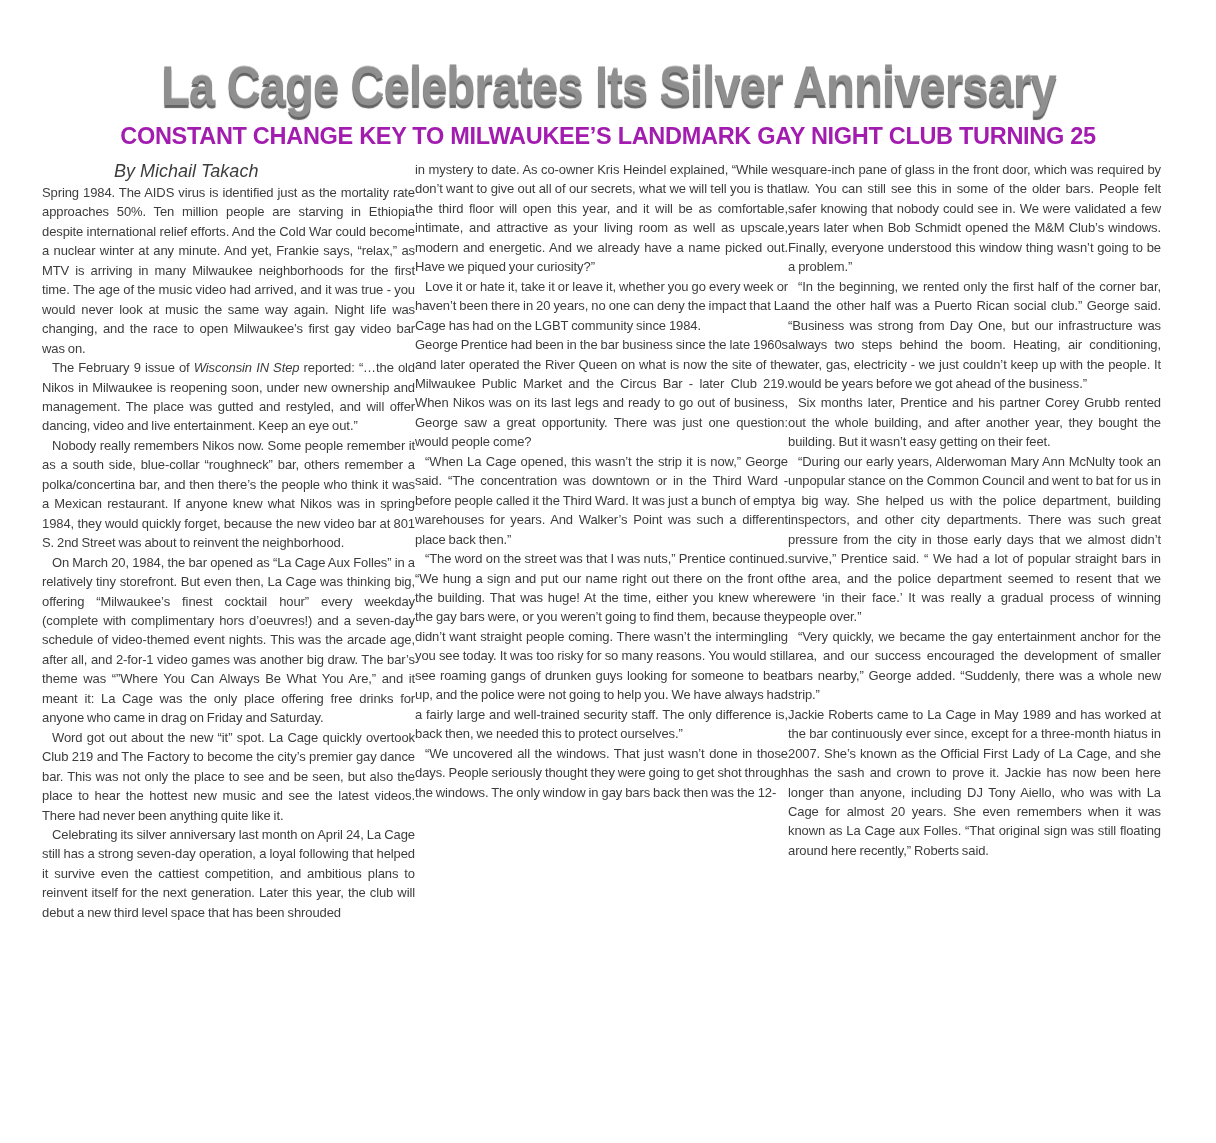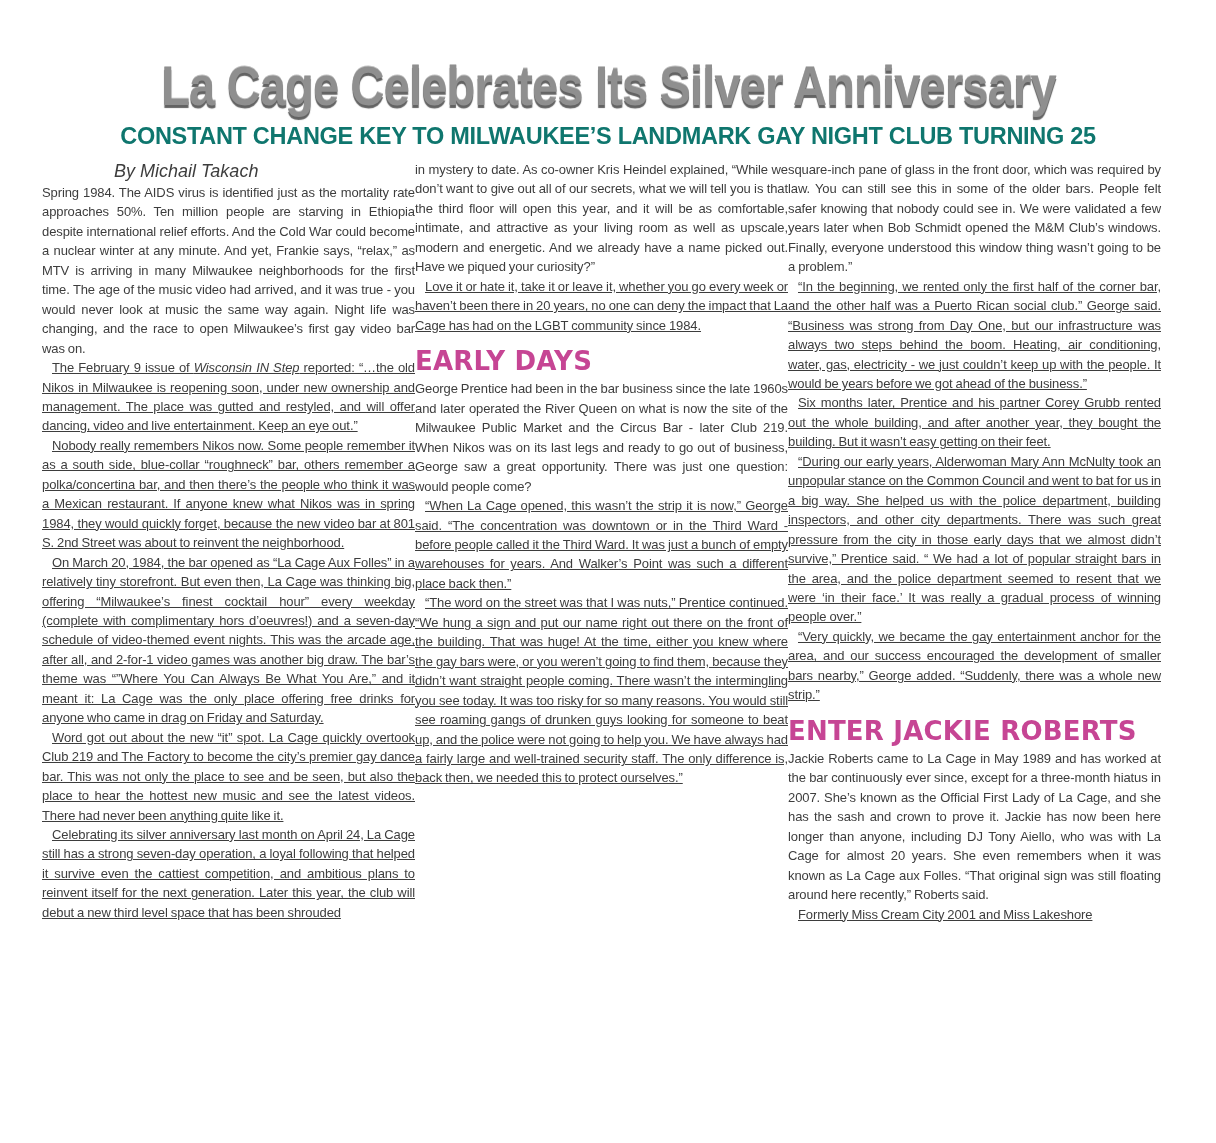--- a/index.html
+++ b/index.html
@@ -24,39 +24,39 @@
     transform:scaleX(0.84);
     transform-origin:center;
     white-space:nowrap;
     line-height:1.0;
   }
   .subtitle{
     text-align:center;
     font-weight:bold;
     font-size:23.5px;
     letter-spacing:-0.3px;
-    color:#0f766e;
+    color:#a21caf;
     margin-top:9px;
     white-space:nowrap;
   }
   .cols{
     display:flex;
     padding:10px 26px 0 42px;
     box-sizing:border-box;
   }
   .col{ flex:0 0 373px; width:373px; }
   .col p{
     margin:0;
     font-size:13px;
     line-height:19.45px;
     letter-spacing:-0.1px;
     word-spacing:-0.5px;
     text-align:justify;
   }
-  .ind{ text-indent:10px;text-decoration:underline; }
+  .ind{ text-indent:10px; }
   .byline{
     font-style:italic;
     font-size:18px;
     line-height:22px;
     padding-left:72px;
     margin-bottom:1px;
   }
   .sec-heading{
     font-family:"DejaVu Sans",sans-serif;
     font-weight:bold;
@@ -103,35 +103,33 @@
       <p class="ind"><span>The February 9 issue of </span><span class="serif-it">Wisconsin IN Step</span><span> reported: “…the old Nikos in Milwaukee is reopening soon, under new ownership and management. The place was gutted and restyled, and will offer dancing, video and live entertainment. Keep an eye out.”</span></p>
       <p class="ind">Nobody really remembers Nikos now. Some people remember it as a south side, blue-collar “roughneck” bar, others remember a polka/concertina bar, and then there’s the people who think it was a Mexican restaurant.  If anyone knew what Nikos was in spring 1984, they would quickly forget, because the new video bar at 801 S. 2nd Street was about to reinvent the neighborhood.</p>
       <p class="ind">On March 20, 1984, the bar opened as “La Cage Aux Folles” in a relatively tiny storefront. But even then, La Cage was thinking big, offering “Milwaukee’s finest cocktail hour” every weekday (complete with complimentary hors d’oeuvres!) and a seven-day schedule of video-themed event nights. This was the arcade age, after all, and 2-for-1 video games was another big draw. The bar’s theme was “”Where You Can Always Be What You Are,” and it meant it: La Cage was the only place offering free drinks for anyone who came in drag on Friday and Saturday.</p>
       <p class="ind">Word got out about the new “it” spot. La Cage quickly overtook Club 219 and The Factory to become the city’s premier gay dance bar. This was not only the place to see and be seen, but also the place to hear the hottest new music and see the latest videos. There had never been anything quite like it.</p>
       <p class="ind">Celebrating its silver anniversary last month on April 24, La Cage still has a strong seven-day operation, a loyal following that helped it survive even the cattiest competition, and ambitious plans to reinvent itself for the next generation. Later this year, the club will debut a new third level space that has been shrouded</p>
     </div>
 
     <div class="col">
       <p>in mystery to date. As co-owner Kris Heindel explained, “While we don’t want to give out all of our secrets, what we will tell you is that the third floor will open this year, and it will be as comfortable, intimate, and attractive as your living room as well as upscale, modern and energetic. And we already have a name picked out. Have we piqued your curiosity?”</p>
       <p class="ind">Love it or hate it, take it or leave it, whether you go every week or haven’t been there in 20 years, no one can deny the impact that La Cage has had on the LGBT community since 1984.</p>
-      <div class="sec-heading">EARLY DAYS</div>
       <p>George Prentice had been in the bar business since the late 1960s and later operated the River Queen on what is now the site of the Milwaukee Public Market and the Circus Bar - later Club 219. When Nikos was on its last legs and ready to go out of business, George saw a great opportunity. There was just one question: would people come?</p>
       <p class="ind">“When La Cage opened, this wasn’t the strip it is now,” George said. “The concentration was downtown or in the Third Ward - before people called it the Third Ward. It was just a bunch of empty warehouses for years. And Walker’s Point was such a different place back then.”</p>
       <p class="ind">“The word on the street was that I was nuts,” Prentice continued. “We hung a sign and put our name right out there on the front of the building. That was huge! At the time, either you knew where the gay bars were, or you weren’t going to find them, because they didn’t want straight people coming. There wasn’t the intermingling you see today. It was too risky for so many reasons. You would still see roaming gangs of drunken guys looking for someone to beat up, and the police were not going to help you. We have always had a fairly large and well-trained security staff. The only difference is, back then, we needed this to protect ourselves.”</p>
+      <p class="ind">“We uncovered all the windows. That just wasn’t done in those days. People seriously thought they were going to get shot through the windows. The only window in gay bars back then was the 12-</p>
     </div>
 
     <div class="col">
       <p>square-inch pane of glass in the front door, which was required by law. You can still see this in some of the older bars. People felt safer knowing that nobody could see in. We were validated a few years later when Bob Schmidt opened the M&amp;M Club’s windows. Finally, everyone understood this window thing wasn’t going to be a problem.”</p>
       <p class="ind">“In the beginning, we rented only the first half of the corner bar, and the other half was a Puerto Rican social club.” George said. “Business was strong from Day One, but our infrastructure was always two steps behind the boom. Heating, air conditioning, water, gas, electricity - we just couldn’t keep up with the people. It would be years before we got ahead of the business.”</p>
       <p class="ind">Six months later, Prentice and his partner Corey Grubb rented out the whole building, and after another year, they bought the building. But it wasn’t easy getting on their feet.</p>
       <p class="ind">“During our early years, Alderwoman Mary Ann McNulty took an unpopular stance on the Common Council and went to bat for us in a big way. She helped us with the police department, building inspectors, and other city departments.  There was such great pressure from the city in those early days that we almost didn’t survive,” Prentice said. “ We had a lot of popular straight bars in the area, and the police department seemed to resent that we were ‘in their face.’ It was really a gradual process of winning people over.”</p>
       <p class="ind">“Very quickly, we became the gay entertainment anchor for the area, and our success encouraged the development of smaller bars nearby,” George added. “Suddenly, there was a whole new strip.”</p>
-      <div class="sec-heading">ENTER JACKIE ROBERTS</div>
       <p>Jackie Roberts came to La Cage in May 1989 and has worked at the bar continuously ever since, except for a three-month hiatus in 2007. She’s known as the Official First Lady of La Cage, and she has the sash and crown to prove it. Jackie has now been here longer than anyone, including DJ Tony Aiello, who was with La Cage for almost 20 years. She even remembers when it was known as La Cage aux Folles. “That original sign was still floating around here recently,” Roberts said.</p>
-      <p class="ind">Formerly Miss Cream City 2001 and Miss Lakeshore</p>
     </div>
 
   </div>
 
   <div class="photo-left"></div>
   <div class="box-right"></div>
 
 </div>
 
 </body></html>

